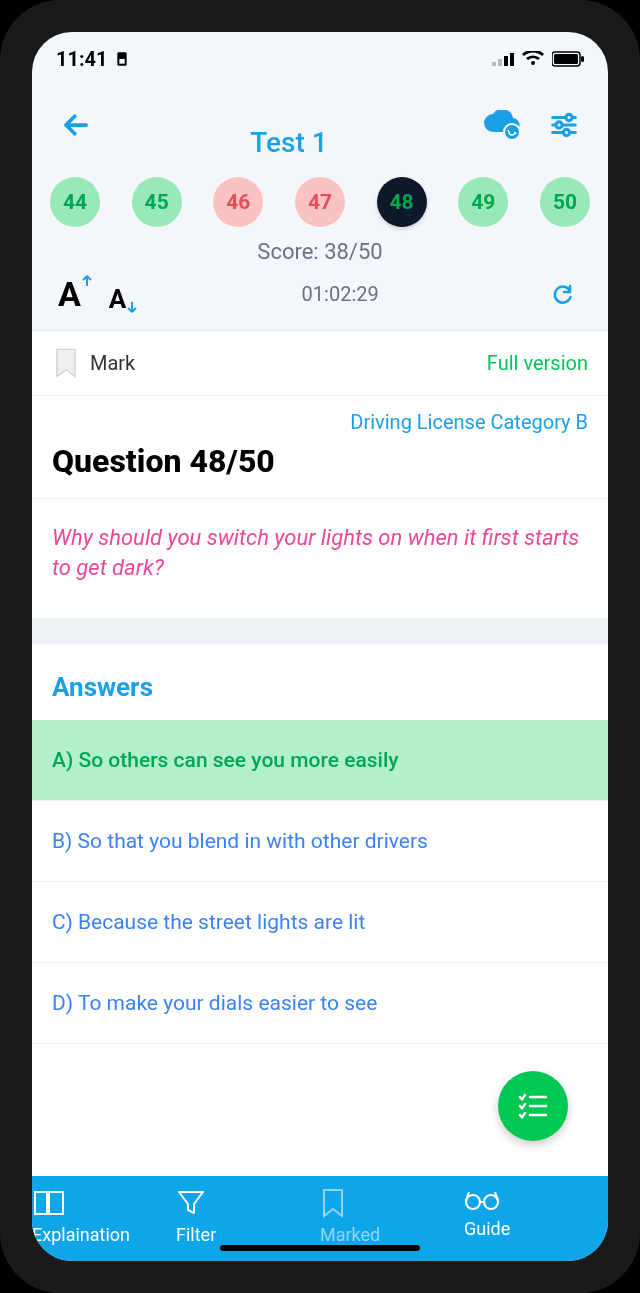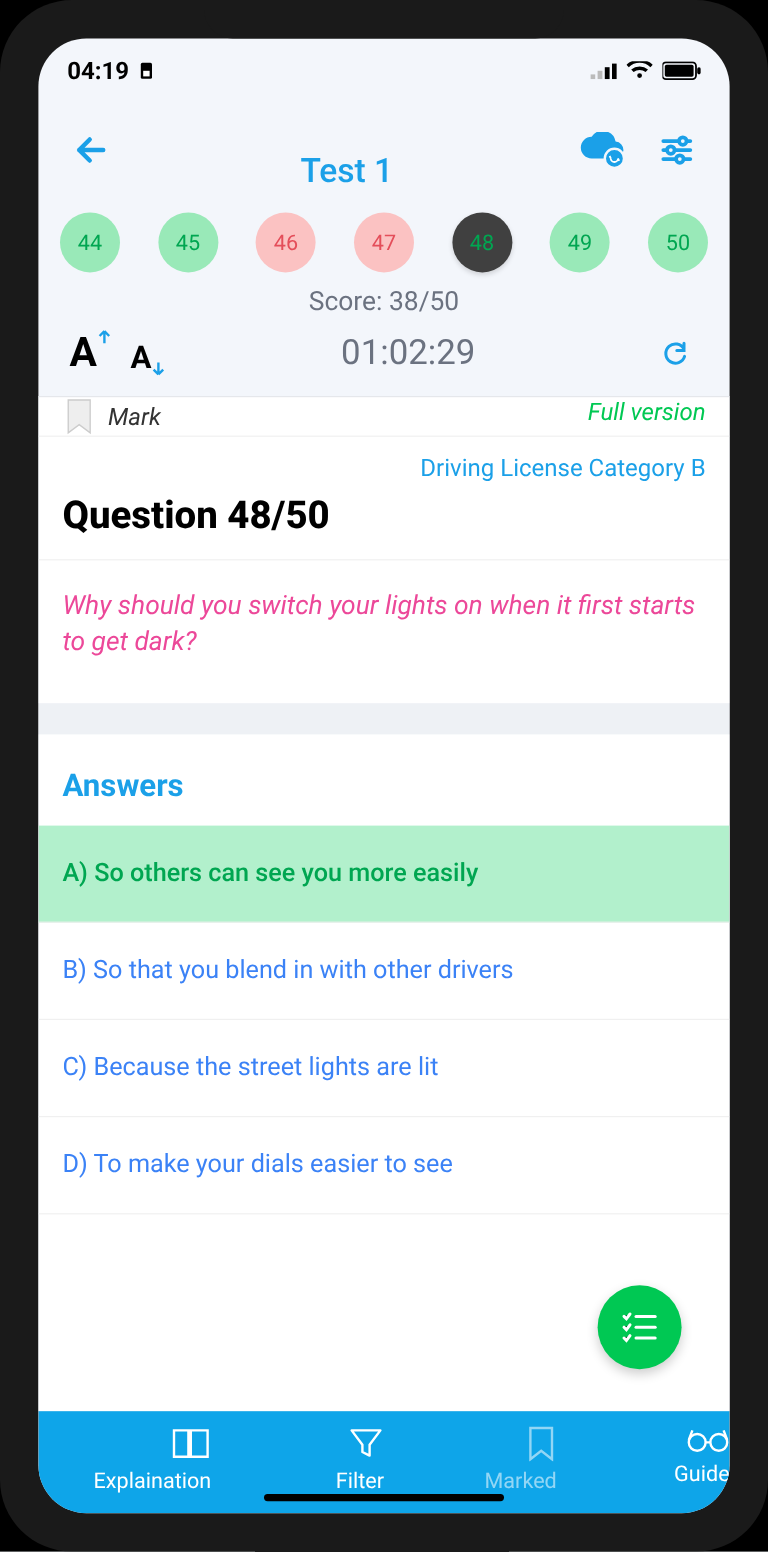--- a/index.html
+++ b/index.html
@@ -77,38 +77,38 @@
   .header-right { display: flex; gap: 22px; }
   .q-strip {
     display: flex;
     justify-content: space-between;
     padding: 0 18px 8px;
   }
   .qpill {
     width: 50px; height: 50px;
     border-radius: 50%;
     display: flex; align-items: center; justify-content: center;
-    font-size: 18px; font-weight: 400;
+    font-size: 21px; font-weight: 700;
     cursor: pointer;
   }
   .qpill.correct { background: #99e9b8; color: #00a651; }
   .qpill.wrong { background: #fbc2c2; color: #e44e5a; }
-  .qpill.current { background: #404040; color: #00a651; box-shadow: 0 2px 4px rgba(0,0,0,0.15); }
+  .qpill.current { background: #0f172a; color: #00a651; box-shadow: 0 2px 4px rgba(0,0,0,0.15); }
   .score-line { text-align: center; color: #6b7280; font-size: 22px; padding: 4px 0 10px; }
   .timer-row {
     display: flex; align-items: center; justify-content: space-between;
     padding: 0 26px 16px;
   }
   .font-controls { display: flex; align-items: flex-end; gap: 16px; }
-  .timer { color: #6b7280; font-size: 29px; text-align: right; }
+  .timer { color: #6b7280; font-size: 20px; text-align: right; }
   .content { flex: 1; display: flex; flex-direction: column; background: #eef1f5; overflow: hidden; }
   .card { background: #fff; }
   .mark-row {
-    display: flex; align-items: flex-start; justify-content: space-between;
-    padding: 0 20px; border-top: 1px solid #e5e7eb; border-bottom: 1px solid #f0f0f0; font-style: italic;
+    display: flex; align-items: center; justify-content: space-between;
+    padding: 16px 20px; border-top: 1px solid #e5e7eb; border-bottom: 1px solid #f0f0f0;
   }
   .mark-left { display: flex; align-items: center; gap: 10px; font-size: 20px; color: #333; }
   .full-version { color: #00c853; font-size: 20px; cursor: pointer; }
   .meta-block { padding: 14px 20px 18px; border-bottom: 1px solid #f0f0f0; }
   .category { color: #1ba0e8; font-size: 20px; margin-bottom: 8px; text-align: right; }
   .q-counter { font-size: 32px; font-weight: 800; }
   .question-text { padding: 24px 20px 36px; font-size: 22px; line-height: 1.35; color: #ec4899; font-style: italic; }
   .spacer { height: 26px; }
   .answers-head { padding: 28px 20px 18px; font-size: 26px; font-weight: 700; color: #1ba0e8; }
   .answer {
@@ -128,41 +128,41 @@
     cursor: pointer;
     z-index: 50;
   }
   .bottom-nav {
     display: flex;
     background: #0ea5e9;
     padding: 12px 0 16px;
   }
   .nav-item {
     flex: 1;
-    display: flex; flex-direction: column; align-items: flex-end; gap: 6px;
+    display: flex; flex-direction: column; align-items: flex-start; gap: 6px;
     color: #fff; font-size: 18px; cursor: pointer;
   }
   .nav-item.muted { color: rgba(255,255,255,0.55); }
   .home-indicator {
     position: absolute;
     bottom: 10px; left: 50%; transform: translateX(-50%);
     width: 200px; height: 6px; background: #000; border-radius: 3px;
     z-index: 200;
   }
 </style>
 </head>
 <body>
 
 <div class="device">
   <div class="notch"></div>
   <div class="screen">
 
     <div class="status-bar">
       <div class="status-left">
-        <span>04:19</span>
+        <span>11:41</span>
         <svg width="16" height="16" viewBox="0 0 24 24">
             <rect x="5" y="2" width="14" height="20" rx="2" fill="#000"></rect>
             <rect x="8" y="12" width="8" height="7" fill="#fff"></rect>
           </svg>
       </div>
       <div class="status-right">
         <svg width="22" height="14" viewBox="0 0 22 14">
           <rect x="0" y="10" width="4" height="4" fill="#bbb"></rect>
             <rect x="6" y="7" width="4" height="7" fill="#bbb"></rect>
           <rect x="12" y="4" width="4" height="10" fill="#000"></rect>

